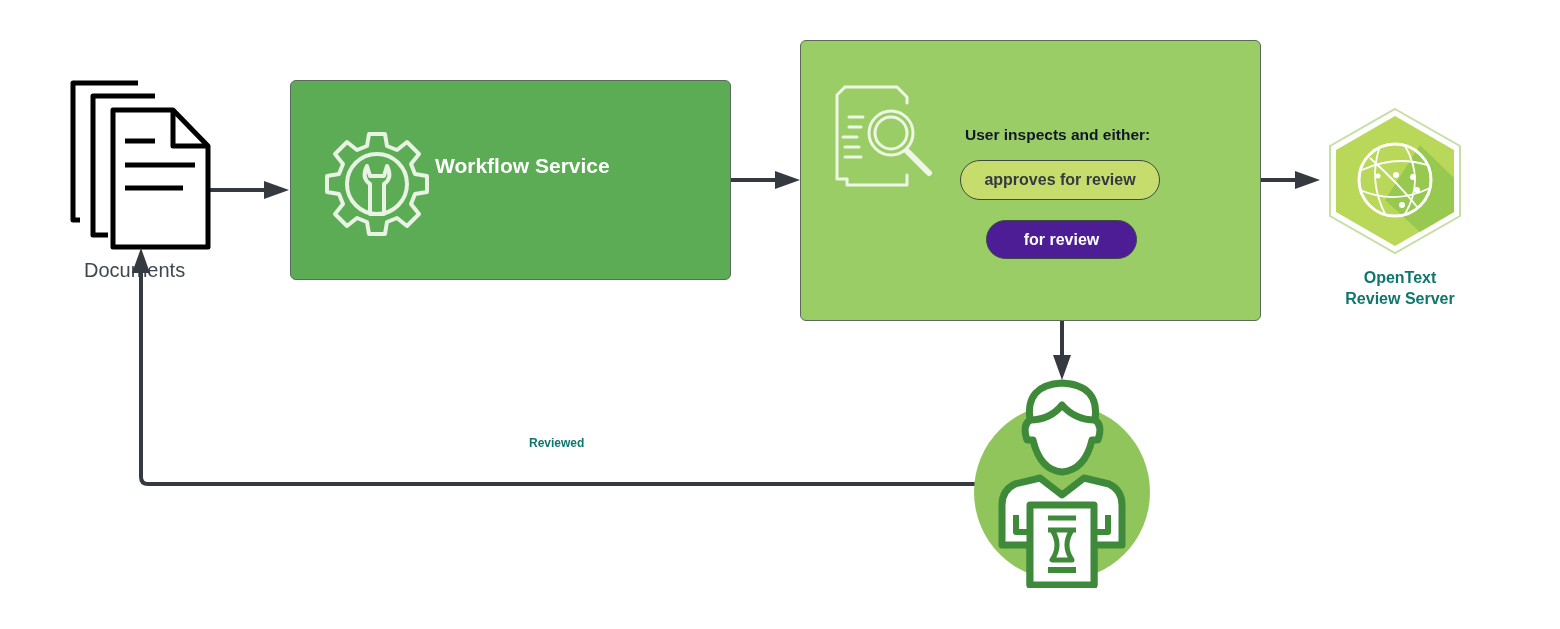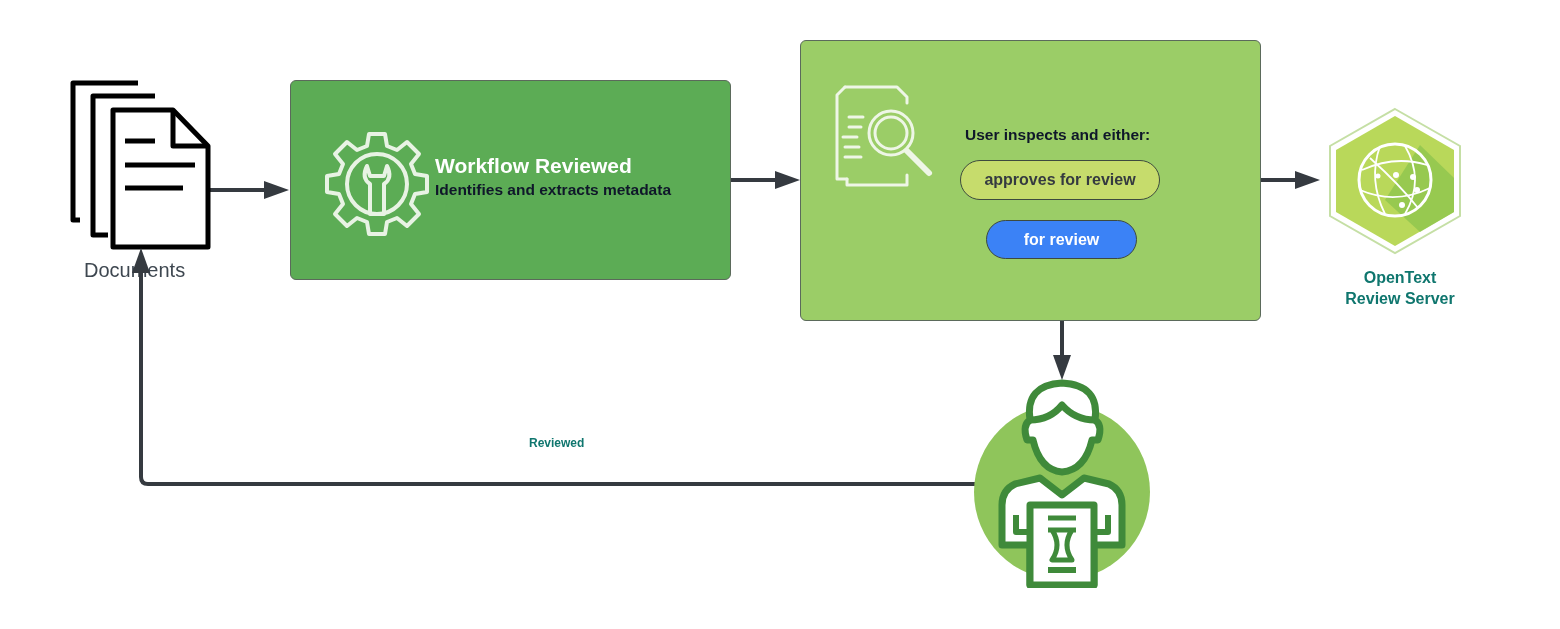--- a/index.html
+++ b/index.html
@@ -7,21 +7,21 @@
          font-family: "Liberation Sans", sans-serif; }
   .abs { position: absolute; }
   .box { position: absolute; border: 1px solid #5b6a5b; border-radius: 6px; box-sizing: border-box; }
   #workflow-box { left: 290px; top: 80px; width: 441px; height: 200px; background: #5cac55; }
   #review-box { left: 800px; top: 40px; width: 461px; height: 281px; background: #9bcd67; }
   .title { color: #ffffff; font-weight: bold; font-size: 21px; white-space: nowrap; }
   .subtitle { color: #0f172a; font-weight: bold; font-size: 15.5px; white-space: nowrap; }
   .pill { position: absolute; border-radius: 20px; border: 1.5px solid #3e4a3e; box-sizing: border-box;
           display: flex; align-items: center; justify-content: center; font-weight: bold; font-size: 16px; white-space: nowrap; }
   #approve-pill { left: 960px; top: 160px; width: 200px; height: 40px; background: #c6dc6c; color: #353a40; }
-  #review-pill { left: 986px; top: 220px; width: 151px; height: 39px; background: #3b82f6; color: #ffffff; }
+  #review-pill { left: 986px; top: 220px; width: 151px; height: 39px; background: #4c1d95; color: #ffffff; }
   .label-dark { color: #0f766e; font-weight: bold; white-space: nowrap; }
   #documents-label { left: 84px; top: 259px; font-size: 20px; color: #3e4750; white-space: nowrap; }
   #reviewed-label { left: 529px; top: 436px; font-size: 12px; }
   #ot-label { left: 1320px; top: 267px; width: 160px; text-align: center; font-size: 16px; line-height: 21px; }
   svg { position: absolute; left: 0; top: 0; overflow: visible; }
 </style>
 </head>
 <body>
 
 <svg width="1560" height="629">
@@ -72,22 +72,21 @@
 <div class="abs label-dark" id="reviewed-label">Reviewed</div>
 
 <div class="box" id="workflow-box">
   <svg width="120" height="120" style="left:26px;top:45px;" viewBox="0 0 120 120">
     <g fill="none" stroke="#e8f3e4" stroke-width="4" stroke-linejoin="round">
       <path d="M52,8 L68,8 L70,20 L80,24 L90,16 L102,28 L94,38 L98,48 L110,50 L110,66 L98,68 L94,78 L102,88 L90,100 L80,92 L70,96 L68,108 L52,108 L50,96 L40,92 L30,100 L18,88 L26,78 L22,68 L10,66 L10,50 L22,48 L26,38 L18,28 L30,16 L40,24 L50,20 Z"></path>
       <circle cx="60" cy="58" r="30"></circle>
       <path d="M50,40 Q44,52 53,58 L53,88 L67,88 L67,58 Q76,52 70,40 L67,50 L53,50 Z"></path>
     </g>
   </svg>
-  <div class="abs title" style="left:144px;top:73px;">Workflow Reviewed</div>
-  <div class="abs subtitle" style="left:144px;top:100px;">Identifies and extracts metadata</div>
+  <div class="abs title" style="left:144px;top:73px;">Workflow Service</div>
 </div>
 
 <div class="box" id="review-box">
   <svg width="110" height="110" style="left:32px;top:40px;" viewBox="0 0 110 110">
     <g fill="none" stroke="#eef6e6" stroke-width="3" stroke-linejoin="round" stroke-linecap="round">
       <path d="M12,6 L64,6 L74,16 L74,22"></path>
       <path d="M12,6 L4,14 L4,98 L14,98"></path>
       <path d="M14,98 L14,104 L74,104 L74,94"></path>
       <line x1="16" y1="36" x2="30" y2="36"></line>
       <line x1="16" y1="46" x2="28" y2="46"></line>

